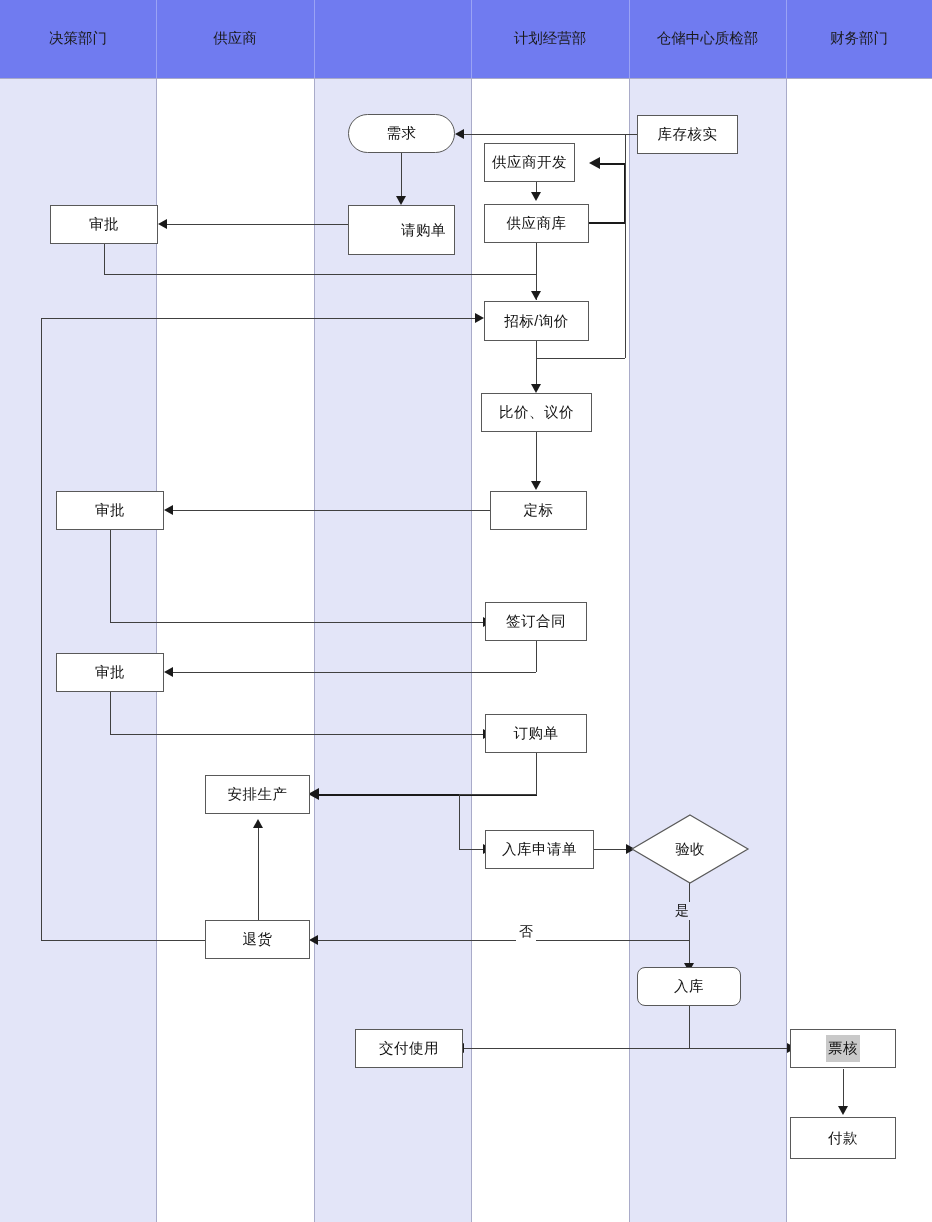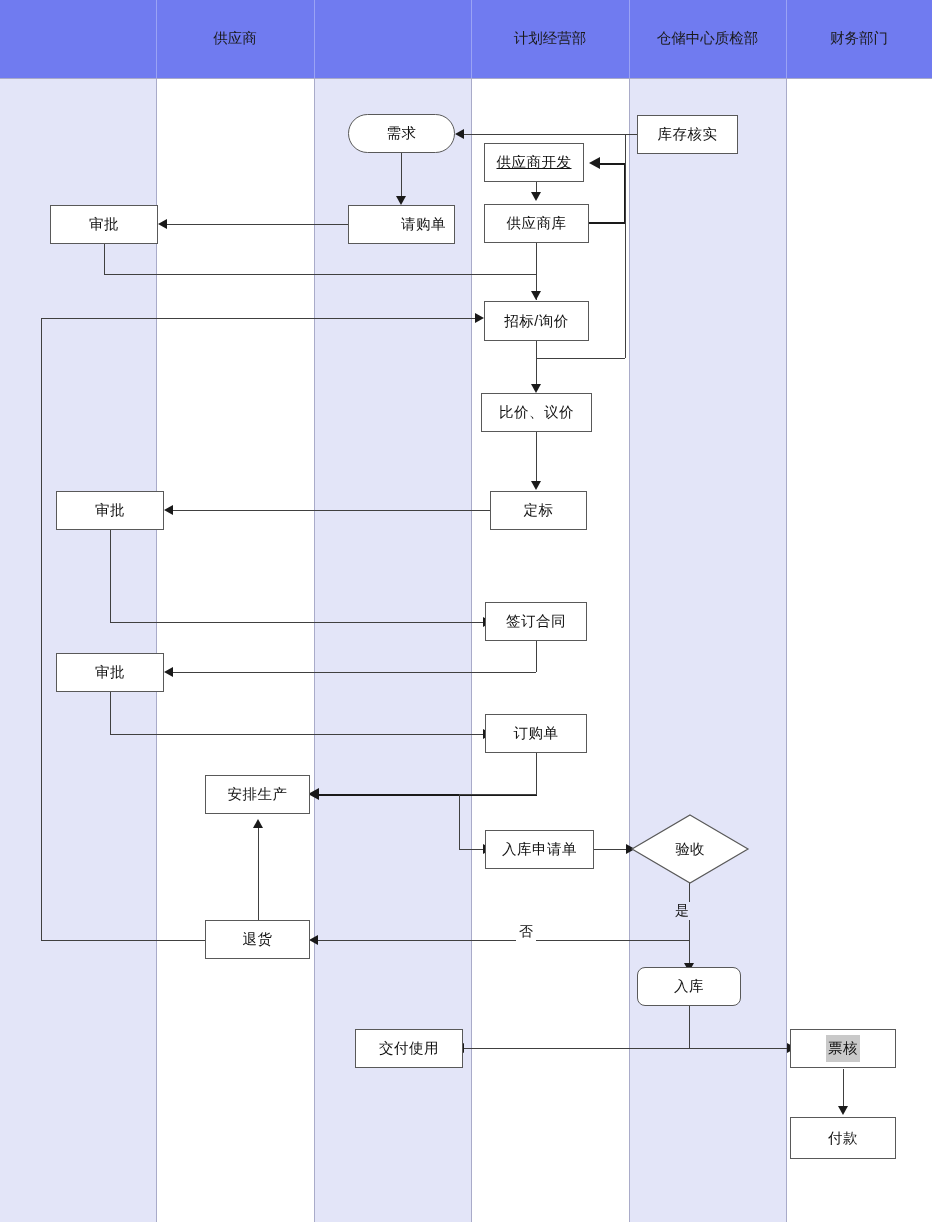--- a/index.html
+++ b/index.html
@@ -62,20 +62,23 @@
 
   <div class="lane-sep" style="left:156px;"></div>
   <div class="lane-sep" style="left:314px;"></div>
   <div class="lane-sep" style="left:471px;"></div>
   <div class="lane-sep" style="left:629px;"></div>
   <div class="lane-sep" style="left:786px;"></div>
 
   <div class="frame-top"></div>
   <div class="header-band"></div>
 
+  <div class="hdr-cell" style="left:0px;   width:156px;">
+      <span>决策部门</span>
+    </div>
   <div class="hdr-cell" style="left:156px; width:158px;">
       <span>供应商</span>
     </div>
   <div class="hdr-cell" style="left:471px; width:158px;">
       <span>计划经营部</span>
     </div>
   <div class="hdr-cell" style="left:629px; width:157px;flex-direction:row;">
       <span>仓储中心</span>
       <span>质检部</span>
   </div>
@@ -178,29 +181,29 @@
   <div class="ah down" style="left:838px;top:1106px;"></div>
 
   <div class="node round" style="left:348px;top:114px;width:107px;height:39px;">
     <span>需求</span>
     </div>
 
   <div class="node" style="left:637px;top:115px;width:101px;height:39px;">
     <span>库存核实</span>
     </div>
 
-  <div class="node" style="left:484px;top:143px;width:100px;height:39px;text-decoration:underline;">
+  <div class="node" style="left:484px;top:143px;width:91px;height:39px;">
     <span>供应商开发</span>
     </div>
 
   <div class="node" style="left:50px;top:205px;width:108px;height:39px;">
     <span>审批</span>
     </div>
 
-  <div class="node" style="left:348px;top:205px;width:107px;height:39px;padding-left:44px;">
+  <div class="node" style="left:348px;top:205px;width:107px;height:50px;padding-left:44px;">
     <span>请购单</span>
     </div>
 
   <div class="node" style="left:484px;top:204px;width:105px;height:39px;">
     <span>供应商库</span>
     </div>
 
   <div class="node" style="left:484px;top:301px;width:105px;height:40px;">
     <span>招标/询价</span>
     </div>

